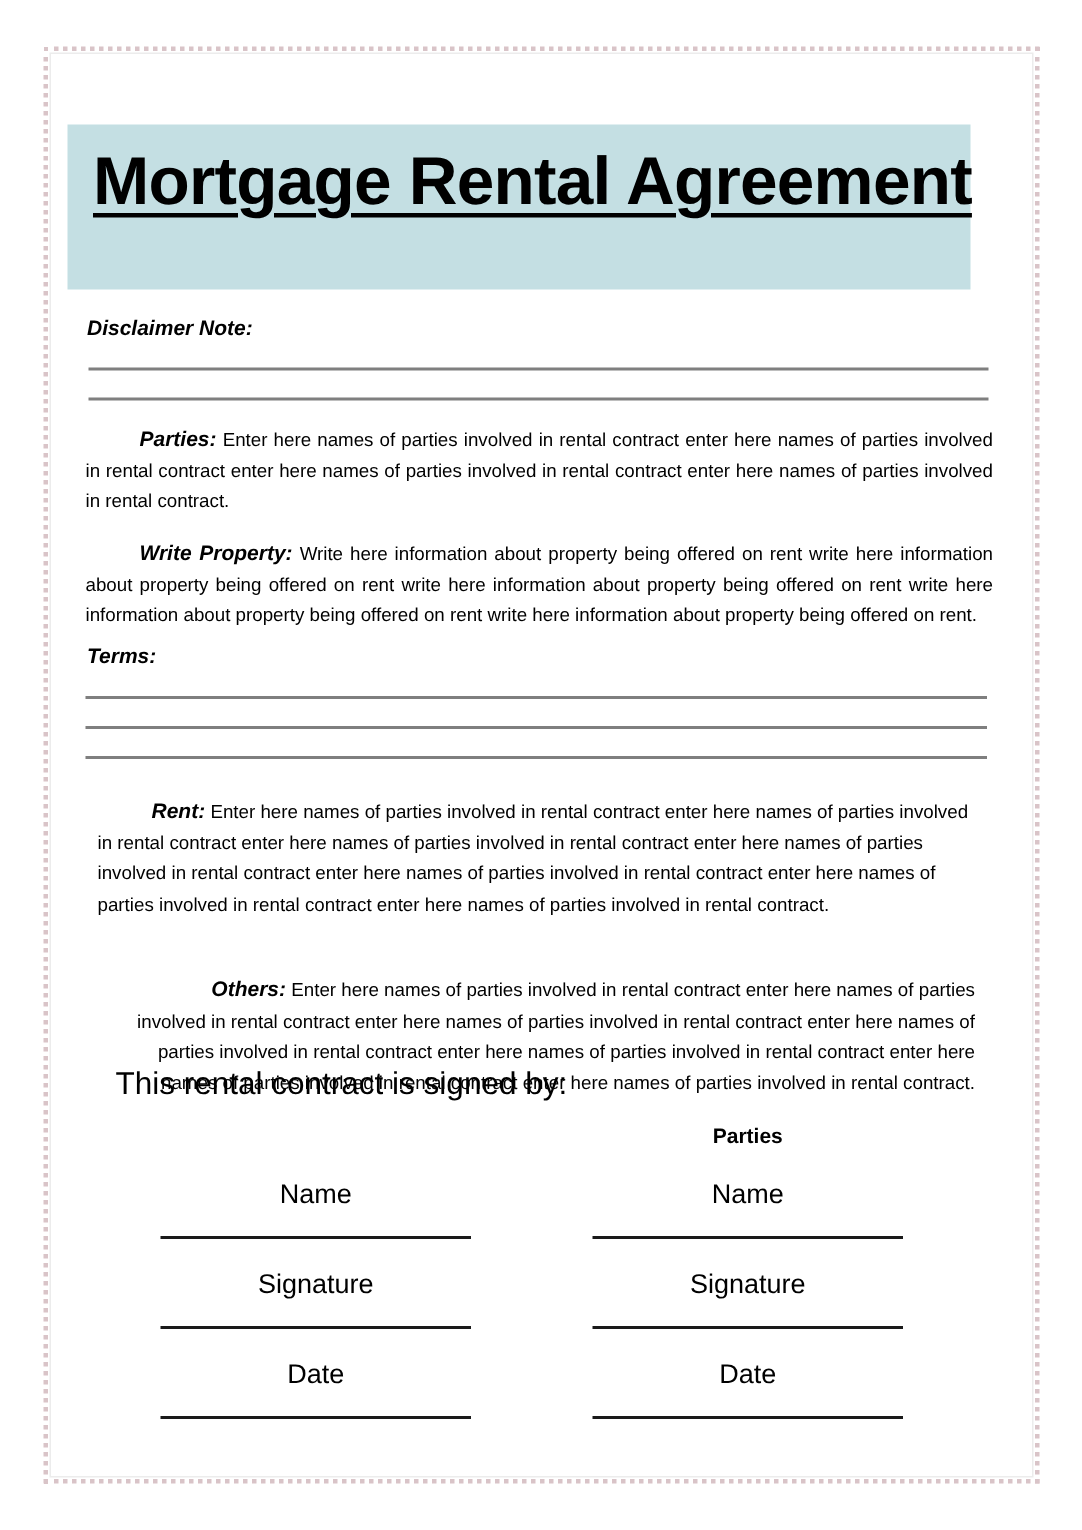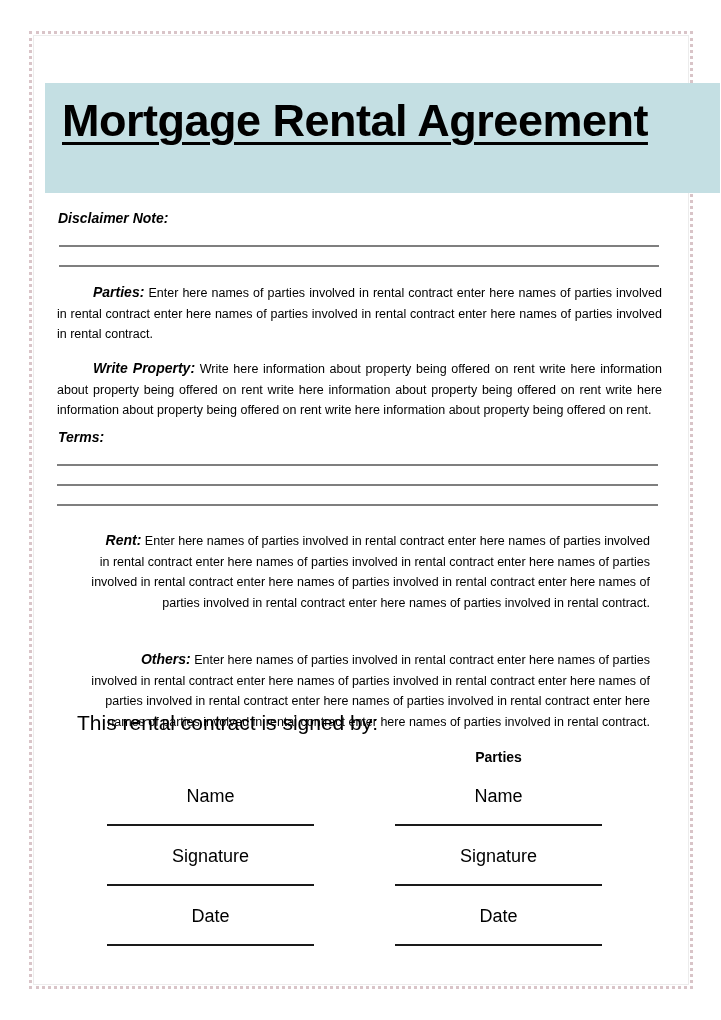--- a/index.html
+++ b/index.html
@@ -6,21 +6,21 @@
   html, body { width: 721px; height: 1020px; background: #ffffff; overflow: hidden; }
   body { position: relative; font-family: "Liberation Sans", "DejaVu Sans", sans-serif; color: #000; }
 
   .page-border {
     position: absolute; left: 29px; top: 31px; width: 664px; height: 958px;
     border: 3px dotted #d9c4c8;
     outline: 1px solid #ececec; outline-offset: -5px;
   }
 
   .title-band {
-    position: absolute; left: 45px; top: 83px; width: 675px; height: 110px;
+    position: absolute; left: 45px; top: 83px; width: 602px; height: 110px;
     background: #c4dfe3;
   }
   .title-text {
     position: absolute; left: 17px; top: 12px;
     font-family: "Liberation Sans", sans-serif; font-weight: bold;
     font-size: 45px; letter-spacing: -0.5px;
     text-decoration: underline; text-decoration-thickness: 3px; text-underline-offset: 6px;
     white-space: nowrap;
   }
 
@@ -58,21 +58,21 @@
 <div class="section" style="top:358px;">
   <span class="label">Write Property:</span>
   <span>Write here information about property being offered on rent write here information about property being offered on rent write here information about property being offered on rent write here information about property being offered on rent write here information about property being offered on rent.</span>
 </div>
 
 <div class="heading" style="top:429px;">Terms:</div>
 <div class="rule" style="left:57px; top:464px; width:601px;"></div>
 <div class="rule" style="left:57px; top:484px; width:601px;"></div>
 <div class="rule" style="left:57px; top:504px; width:601px;"></div>
 
-<div class="section" style="left:65px; width:585px; top:530px; text-align:right;">
+<div class="section" style="left:65px; width:585px; top:530px; text-align:left;">
   <span class="label">Rent:</span>
   <span>Enter here names of parties involved in rental contract enter here names of parties involved in rental contract enter here names of parties involved in rental contract enter here names of parties involved in rental contract enter here names of parties involved in rental contract enter here names of parties involved in rental contract enter here names of parties involved in rental contract.</span>
 </div>
 
 <div class="section" style="left:65px; width:585px; top:649px; text-align:right;">
   <span class="label">Others:</span>
   <span>Enter here names of parties involved in rental contract enter here names of parties involved in rental contract enter here names of parties involved in rental contract enter here names of parties involved in rental contract enter here names of parties involved in rental contract enter here names of parties involved in rental contract enter here names of parties involved in rental contract.</span>
 </div>
 
 <div class="signed-by">This rental contract is signed by:</div>

